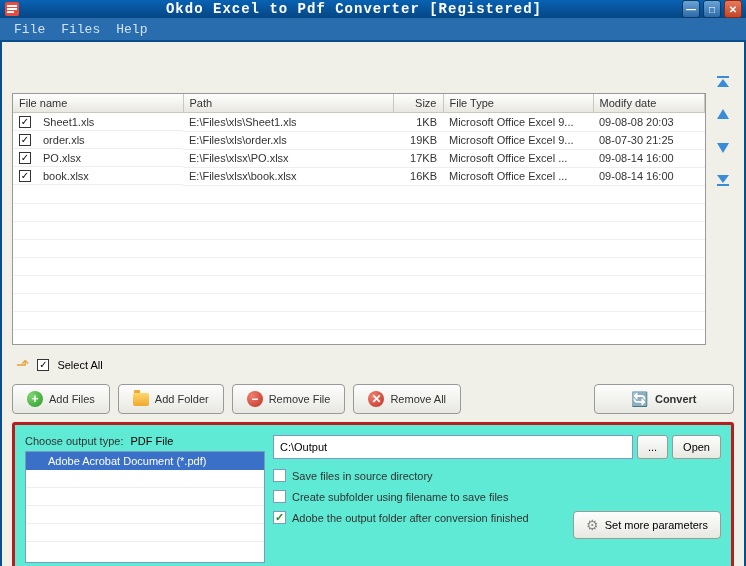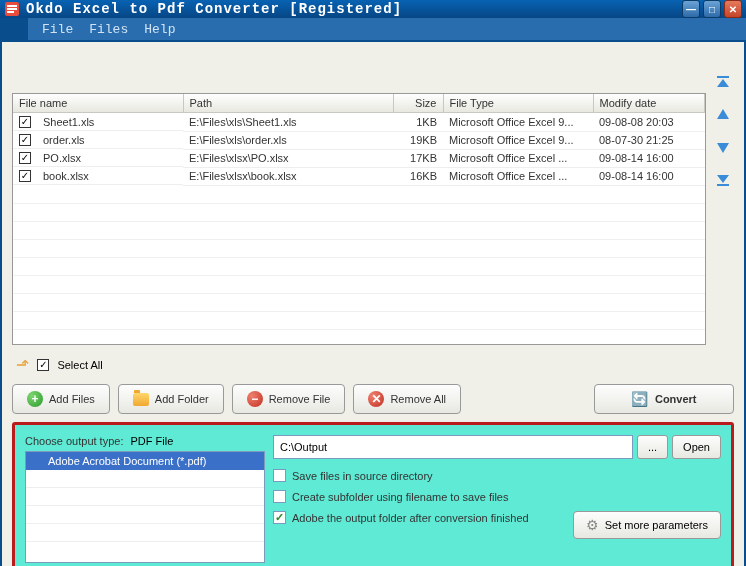--- a/index.html
+++ b/index.html
@@ -1,24 +1,24 @@
 <!DOCTYPE html>
 <html><head>
 <meta charset="utf-8">
 <style>
 * { box-sizing: border-box; margin: 0; padding: 0; }
 body { font-family: Tahoma, sans-serif; font-size: 11px; background: #3a6ea5; width: 746px; height: 566px; overflow: hidden; }
 .window { width: 746px; height: 566px; background: #0a4d8c; display: flex; flex-direction: column; }
 .titlebar { height: 26px; background: linear-gradient(to bottom, #0862b3, #064684); display: flex; align-items: center; padding: 0 4px; color: #fff; }
 .titlebar-icon { width: 16px; height: 16px; margin-right: 6px; }
-.titlebar-text { flex: 1; font-family: "Courier New", monospace; font-size: 14px; font-weight: bold; letter-spacing: 1px; }
+.titlebar-text { flex: 1; font-family: "Courier New", monospace; font-size: 14px; font-weight: bold; letter-spacing: 1px; text-align: center; }
 .titlebar-buttons { display: flex; gap: 3px; }
 .titlebar-btn { width: 18px; height: 18px; background: linear-gradient(to bottom, #6ba3d6, #2d6aa8); border: 1px solid #0a3a66; border-radius: 3px; display: flex; align-items: center; justify-content: center; color: #fff; font-weight: bold; font-size: 10px; cursor: pointer; }
 .titlebar-btn.close { background: linear-gradient(to bottom, #e67a5e, #c4452a); border-color: #8a2a15; }
-.menubar { height: 22px; background: #2a6dae; display: flex; align-items: center; padding: 4px 8px; gap: 4px; margin-left: 28px; }
+.menubar { height: 22px; background: #2a6dae; display: flex; align-items: center; padding: 4px 8px; gap: 4px; }
 .menu-item { color: #cfe3f5; font-family: "Courier New", monospace; font-size: 13px; padding: 2px 6px; cursor: pointer; }
 .content { flex: 1; background: #f0f0e8; margin: 2px; padding: 10px; display: flex; flex-direction: column; gap: 8px; }
 .listarea { display: flex; gap: 6px; }
 .filelist { flex: 1; border: 1px solid #999; background: #fff; height: 252px; overflow: hidden; margin-top: 41px; }
 .filelist table { width: 100%; border-collapse: collapse; table-layout: fixed; }
 .filelist th { background: linear-gradient(to bottom, #fefefe, #e8e8e0); border-right: 1px solid #c8c8c0; border-bottom: 1px solid #c8c8c0; padding: 3px 6px; text-align: left; font-weight: normal; font-size: 11px; color: #333; height: 18px; }
 .filelist th.size { text-align: right; }
 .filelist td { padding: 2px 6px; border-bottom: 1px solid #eee; font-size: 11px; color: #333; white-space: nowrap; overflow: hidden; text-overflow: ellipsis; height: 18px; }
 .filelist td.size { text-align: right; }
 .filelist td.name { display: flex; align-items: center; gap: 12px; }

